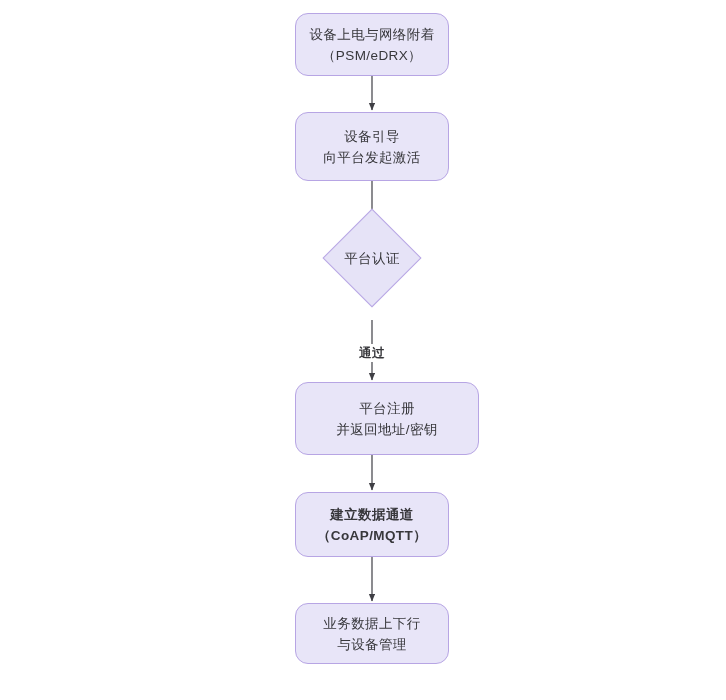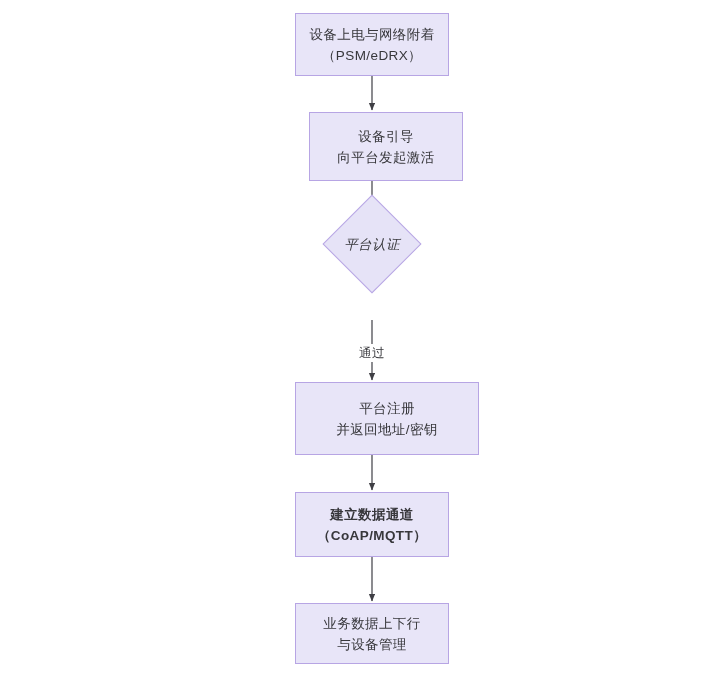--- a/index.html
+++ b/index.html
@@ -34,20 +34,21 @@
   }
 
   
   .node {
     position: absolute;
     z-index: 2;
     box-sizing: border-box;
     display: flex;
     align-items: center;
     justify-content: center;
+    border-radius: 13px;
   }
 
   .node-process {
     background: #e8e5f8;
     border: 1.4px solid #b7a5e4;
   }
 
   
   .node-decision {
     background: transparent;
@@ -116,31 +117,31 @@
     <line x1="372" y1="455" x2="372" y2="490" stroke="#3f3f45" stroke-width="1.2" marker-end="url(#arrowhead)"></line>
 
     <line x1="372" y1="557" x2="372" y2="601" stroke="#3f3f45" stroke-width="1.2" marker-end="url(#arrowhead)"></line>
   </svg>
 
   <div class="node node-process" style="left:295px; top:13px; width:154px; height:63px;">
     <div class="node-label">设备上电与网络附着
 （PSM/eDRX）</div>
   </div>
 
-  <div class="node node-process" style="left:309px; top:112px; width:154px; height:69px;">
+  <div class="node node-process" style="left:295px; top:112px; width:154px; height:69px;">
     <div class="node-label">设备引导
 向平台发起激活</div>
   </div>
 
-  <div class="node node-decision" style="left:337px; top:209px; width:70px; height:70px;font-style:italic;">
+  <div class="node node-decision" style="left:337px; top:223px; width:70px; height:70px;">
     <div class="diamond-shape"></div>
     <div class="node-label diamond-label">平台认证</div>
   </div>
 
-  <div class="edge-label" style="left:356px; top:344px;">通过</div>
+  <div class="edge-label" style="left:356px; top:344px;font-weight:bold;">通过</div>
 
   <div class="node node-process" style="left:295px; top:382px; width:184px; height:73px;">
     <div class="node-label">平台注册
 并返回地址/密钥</div>
   </div>
 
   <div class="node node-process" style="left:295px; top:492px; width:154px; height:65px;font-weight:bold;">
     <div class="node-label">建立数据通道
 （CoAP/MQTT）</div>
   </div>

